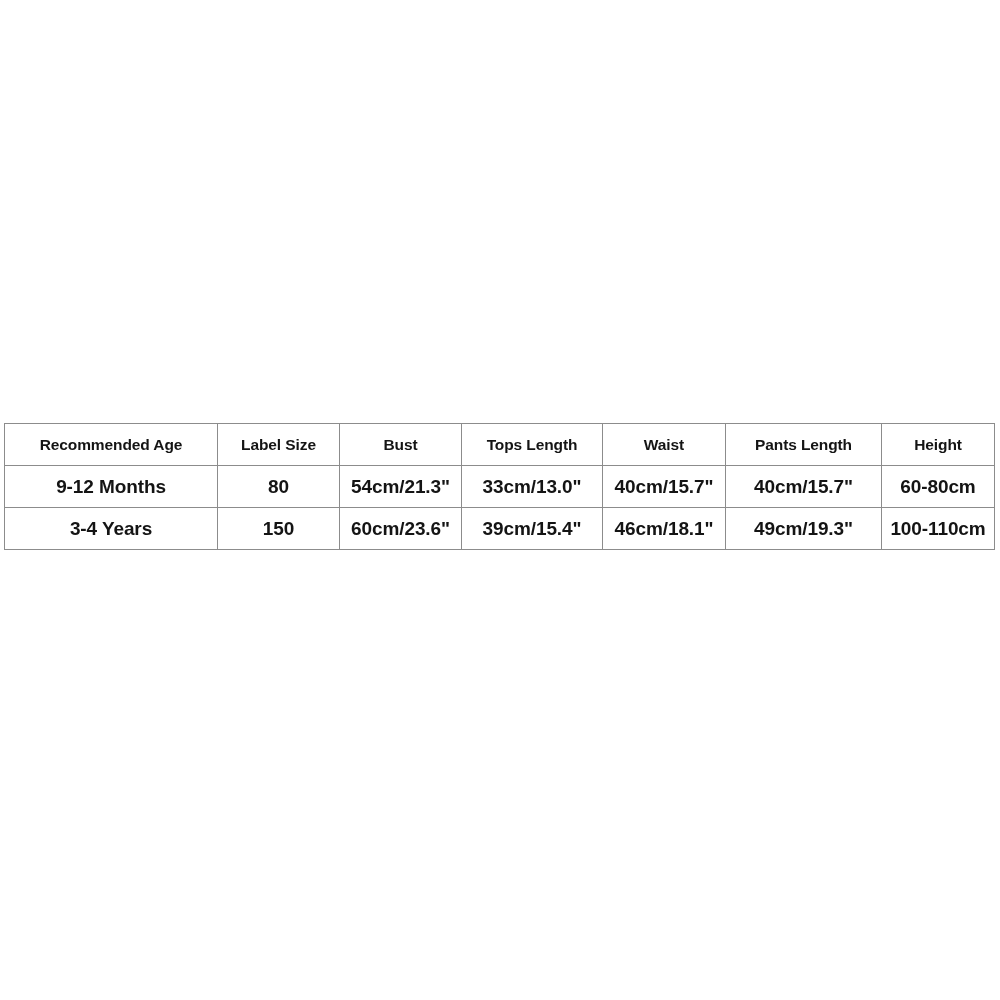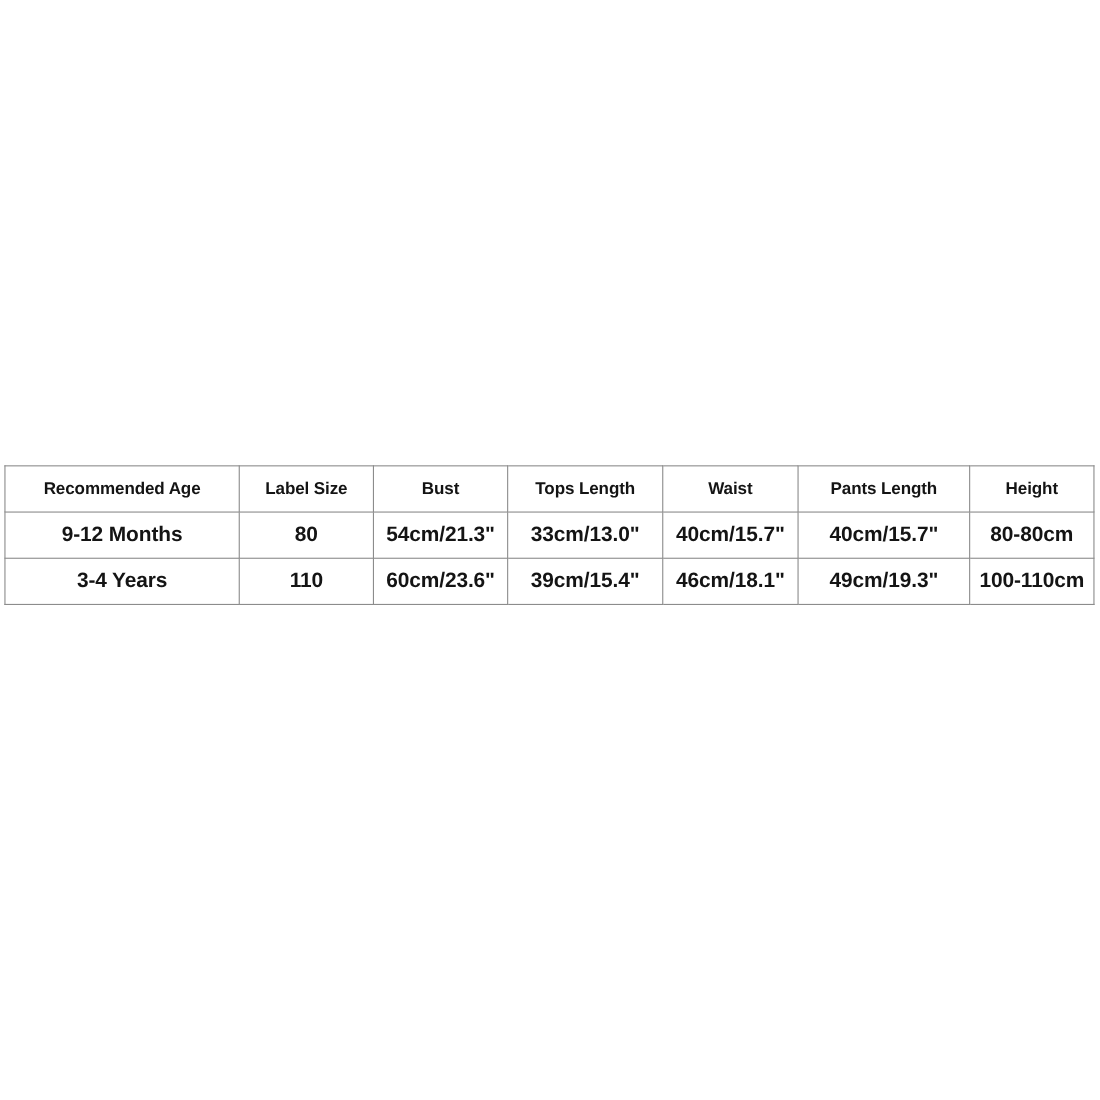--- a/index.html
+++ b/index.html
@@ -88,25 +88,25 @@
       </tr>
     </thead>
     <tbody>
       <tr>
         <td>9-12 Months</td>
         <td>80</td>
         <td>54cm/21.3"</td>
         <td>33cm/13.0"</td>
         <td>40cm/15.7"</td>
         <td>40cm/15.7"</td>
-        <td>80-80cm</td>
+        <td>60-80cm</td>
       </tr>
       <tr>
         <td>3-4 Years</td>
-        <td>110</td>
+        <td>150</td>
         <td>60cm/23.6"</td>
         <td>39cm/15.4"</td>
         <td>46cm/18.1"</td>
         <td>49cm/19.3"</td>
         <td>100-110cm</td>
       </tr>
     </tbody>
   </table>
 </div>
 

